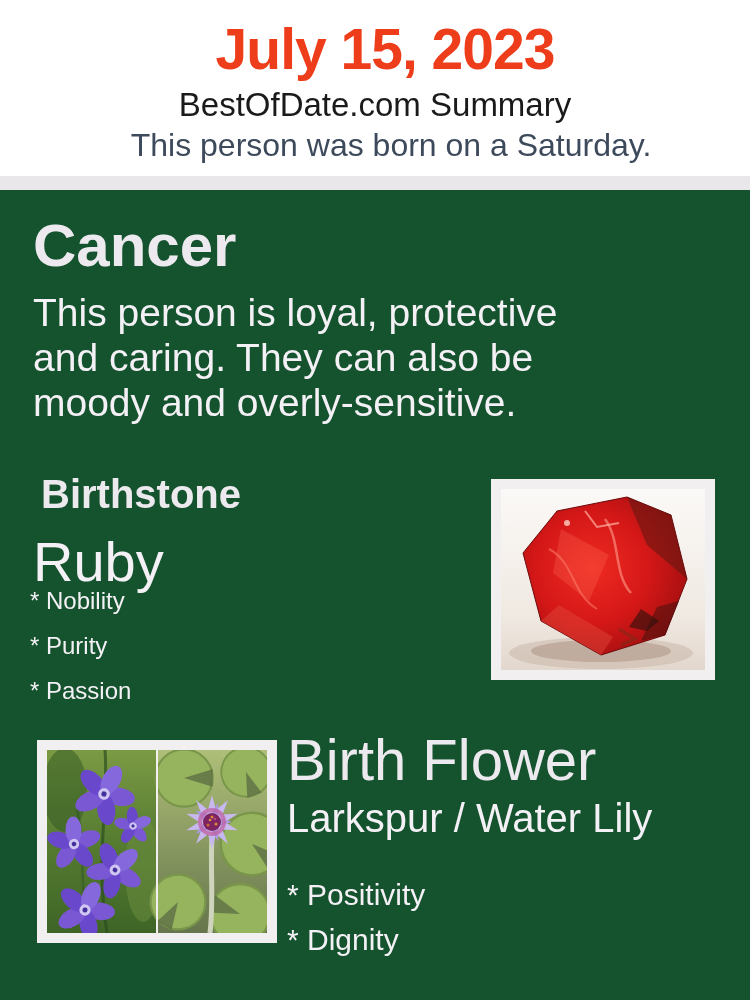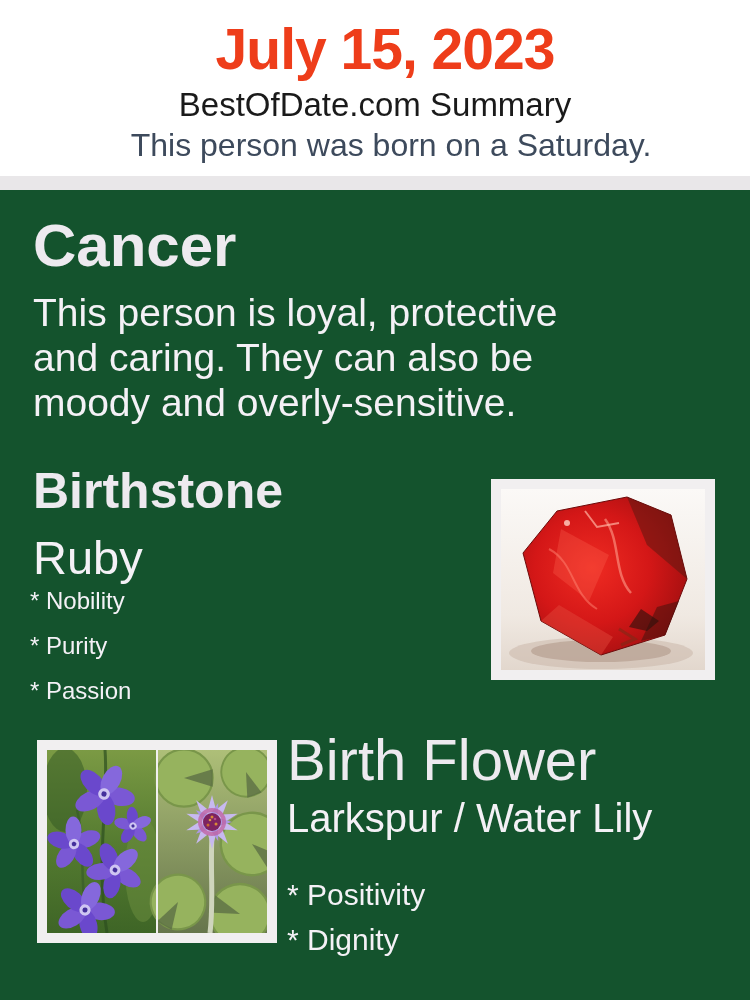--- a/index.html
+++ b/index.html
@@ -33,24 +33,24 @@
   }
   .sign {
     position:absolute; left:33px; top:26px; margin:0;
     font-size:60px; font-weight:700; color:#edeaef; line-height:1;
   }
   .desc {
     position:absolute; left:33px; top:100px;
     font-size:39px; line-height:45px; color:#f4f1f6; white-space:nowrap;
   }
   .bs-title {
-    position:absolute; left:33px; top:276px; margin:0;
-    font-size:50px; font-weight:700; color:#edeaef; line-height:1;
-  }
-  .bs-name { position:absolute; left:33px; top:344px; font-size:47px; line-height:1; }
+    position:absolute; left:33px; top:276px; margin:8px;
+    font-size:40px; font-weight:700; color:#edeaef; line-height:1;
+  }
+  .bs-name { position:absolute; left:33px; top:344px; font-size:56px; line-height:1; }
   .bs-traits { position:absolute; left:30px; top:388px; font-size:24px; line-height:45px; }
   .ruby-fig {
     position:absolute; left:491px; top:289px; width:224px; height:201px;
     background:#f1eff0; box-sizing:border-box; padding:10px; margin:0;
   }
   .flower-fig {
     position:absolute; left:37px; top:550px; width:240px; height:203px;
     background:#f1eff0; box-sizing:border-box; padding:10px; margin:0;
   }
   .bf-title {

